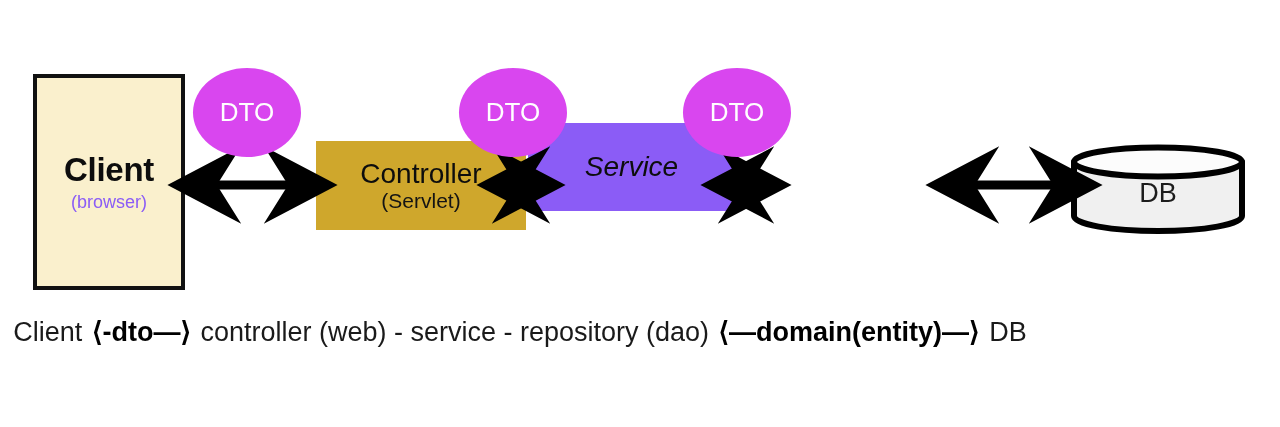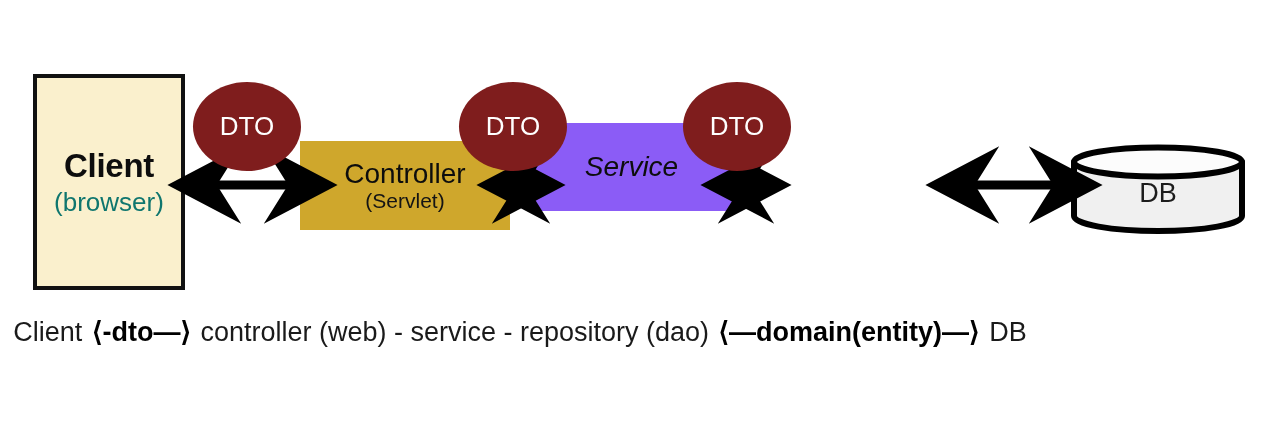--- a/index.html
+++ b/index.html
@@ -47,27 +47,27 @@
     background: #faf0cd;
     border: 4px solid #111111;
     z-index: 3;
   }
   #client-box .title {
     font-size: 33px;
     color: #0d0d0d;
     letter-spacing: -0.3px;
   }
   #client-box .sub {
-    font-size: 26px;
-    color: #0f766e;
+    font-size: 18px;
+    color: #8b5cf6;
     margin-top: 5px;
   }
 
   #controller-box {
-    left: 300px;
+    left: 316px;
     top: 141px;
     width: 210px;
     height: 89px;
     background: #cfa72c;
     z-index: 3;
   }
   #controller-box .title {
     font-size: 28px;
     color: #0d0d0d;
     font-weight: 400;
@@ -116,24 +116,24 @@
     flex-direction: column;
     align-items: center;
     justify-content: center;
     text-align: center;
     border-radius: 50%;
     color: #ffffff;
     z-index: 6;
     line-height: 1.06;
   }
   .dto {
-    background: #7f1d1d;
+    background: #d946ef;
     width: 108px;
     height: 89px;
-    top: 82px;
+    top: 68px;
   }
   .dto .title {
     font-size: 26px;
     font-weight: 400;
   }
   #dto-1 { left: 193px; }
   #dto-2 { left: 459px; }
   #dto-3 { left: 683px; }
 
   #domain-bubble {

